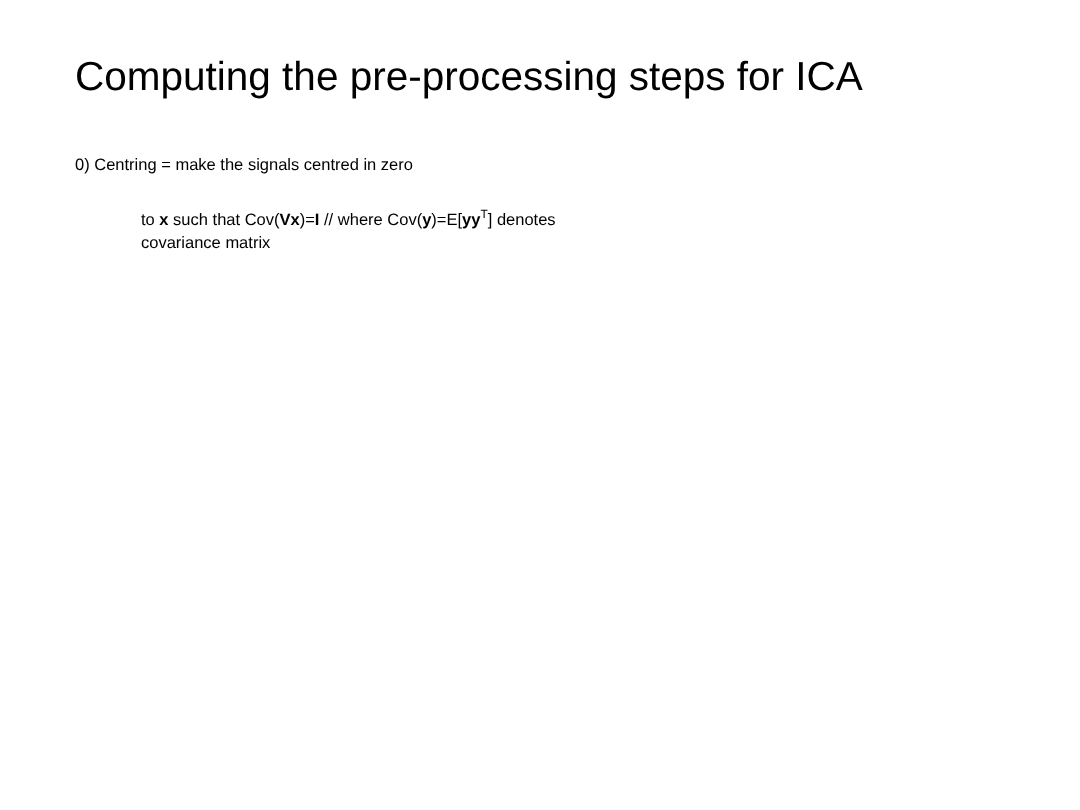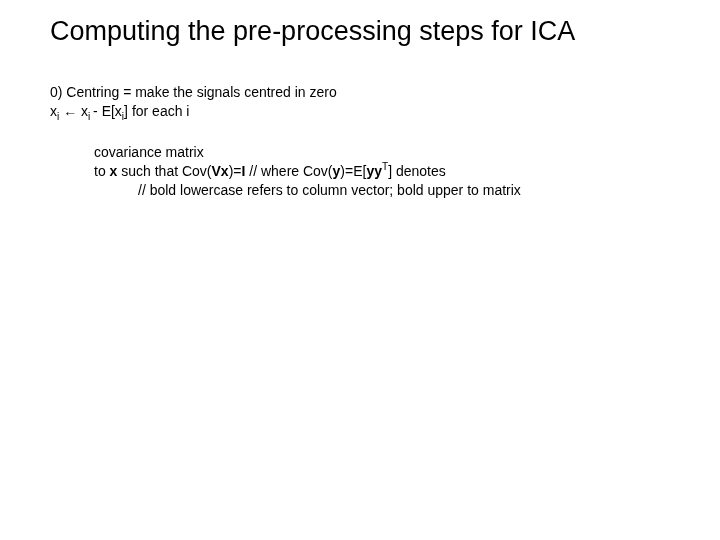--- a/index.html
+++ b/index.html
@@ -8,30 +8,30 @@
     width: 720px;
     height: 540px;
     background: #fff;
     font-family: Arial, Helvetica, sans-serif;
     color: #000;
   }
   .slide {
     box-sizing: border-box;
     width: 720px;
     height: 540px;
-    padding: 16px 50px 0 50px;
+    padding: 36px 50px 0 50px;
   }
   .title {
     font-size: 27px;
     font-weight: 400;
     margin: 0 0 36px 0;
     letter-spacing: 0;
   }
   .block {
-    font-size: 14px;
+    font-size: 11px;
     line-height: 1.35;
     margin-bottom: 22px;
   }
   .indent {
     padding-left: 44px;
     display: block;
   }
   .indent2 {
     padding-left: 88px;
     display: block;
@@ -42,27 +42,23 @@
 </style>
 </head>
 <body>
 
 <div class="slide">
 
   <h1 class="title">Computing the pre-processing steps for ICA</h1>
 
   <div class="block">
     <div>0) Centring = make the signals centred in zero</div>
-    <div>
-      <span>x</span><sub>i</sub><span> ← x</span><sub>i </sub><span>- E[x</span><sub>i</sub><span>] for each i</span>
-    </div>
   </div>
 
   <div class="block">
-    <span class="indent">covariance matrix</span>
     <span class="indent">
       <span>to </span><b>x</b><span> such that Cov(</span><b>Vx</b><span>)=</span><b>I</b><span>   // where Cov(</span><b>y</b><span>)=E[</span><b>yy</b><sup>T</sup><span>] denotes</span>
     </span>
-    <span class="indent2">// bold lowercase refers to column vector; bold upper to matrix</span>
+    <span class="indent">covariance matrix</span>
   </div>
 
 
 </div>
 
 </body></html>

